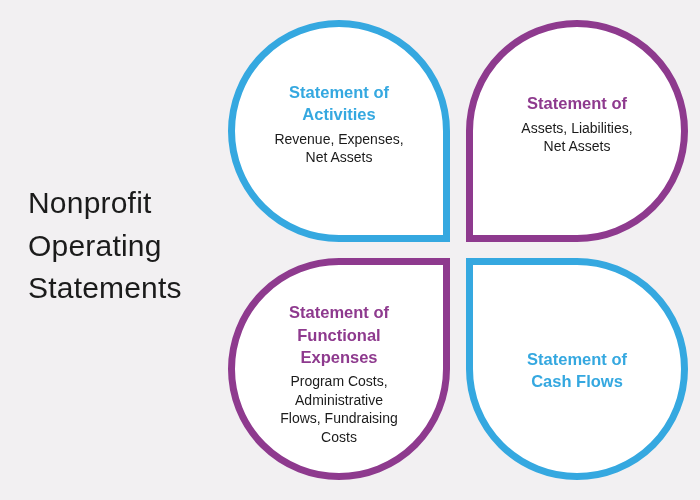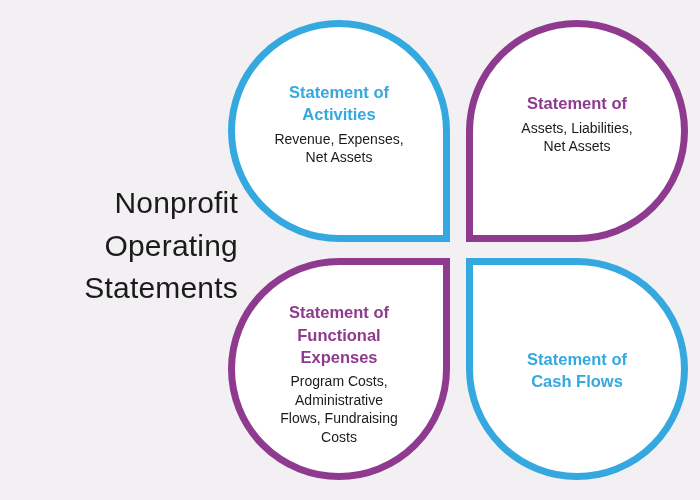--- a/index.html
+++ b/index.html
@@ -24,21 +24,21 @@
     position: absolute;
     left: 28px;
     top: 182px;
     width: 210px;
     font-size: 30px;
     line-height: 1.42;
     color: #1b1b1b;
     font-weight: 400;
     letter-spacing: 0.2px;
   }
-  .title span { display: block; text-align: right; }
+  .title span { display: block; }
 
   
   .cluster {
     position: absolute;
     left: 228px;
     top: 20px;
     width: 460px;
     height: 460px;
   }
 

